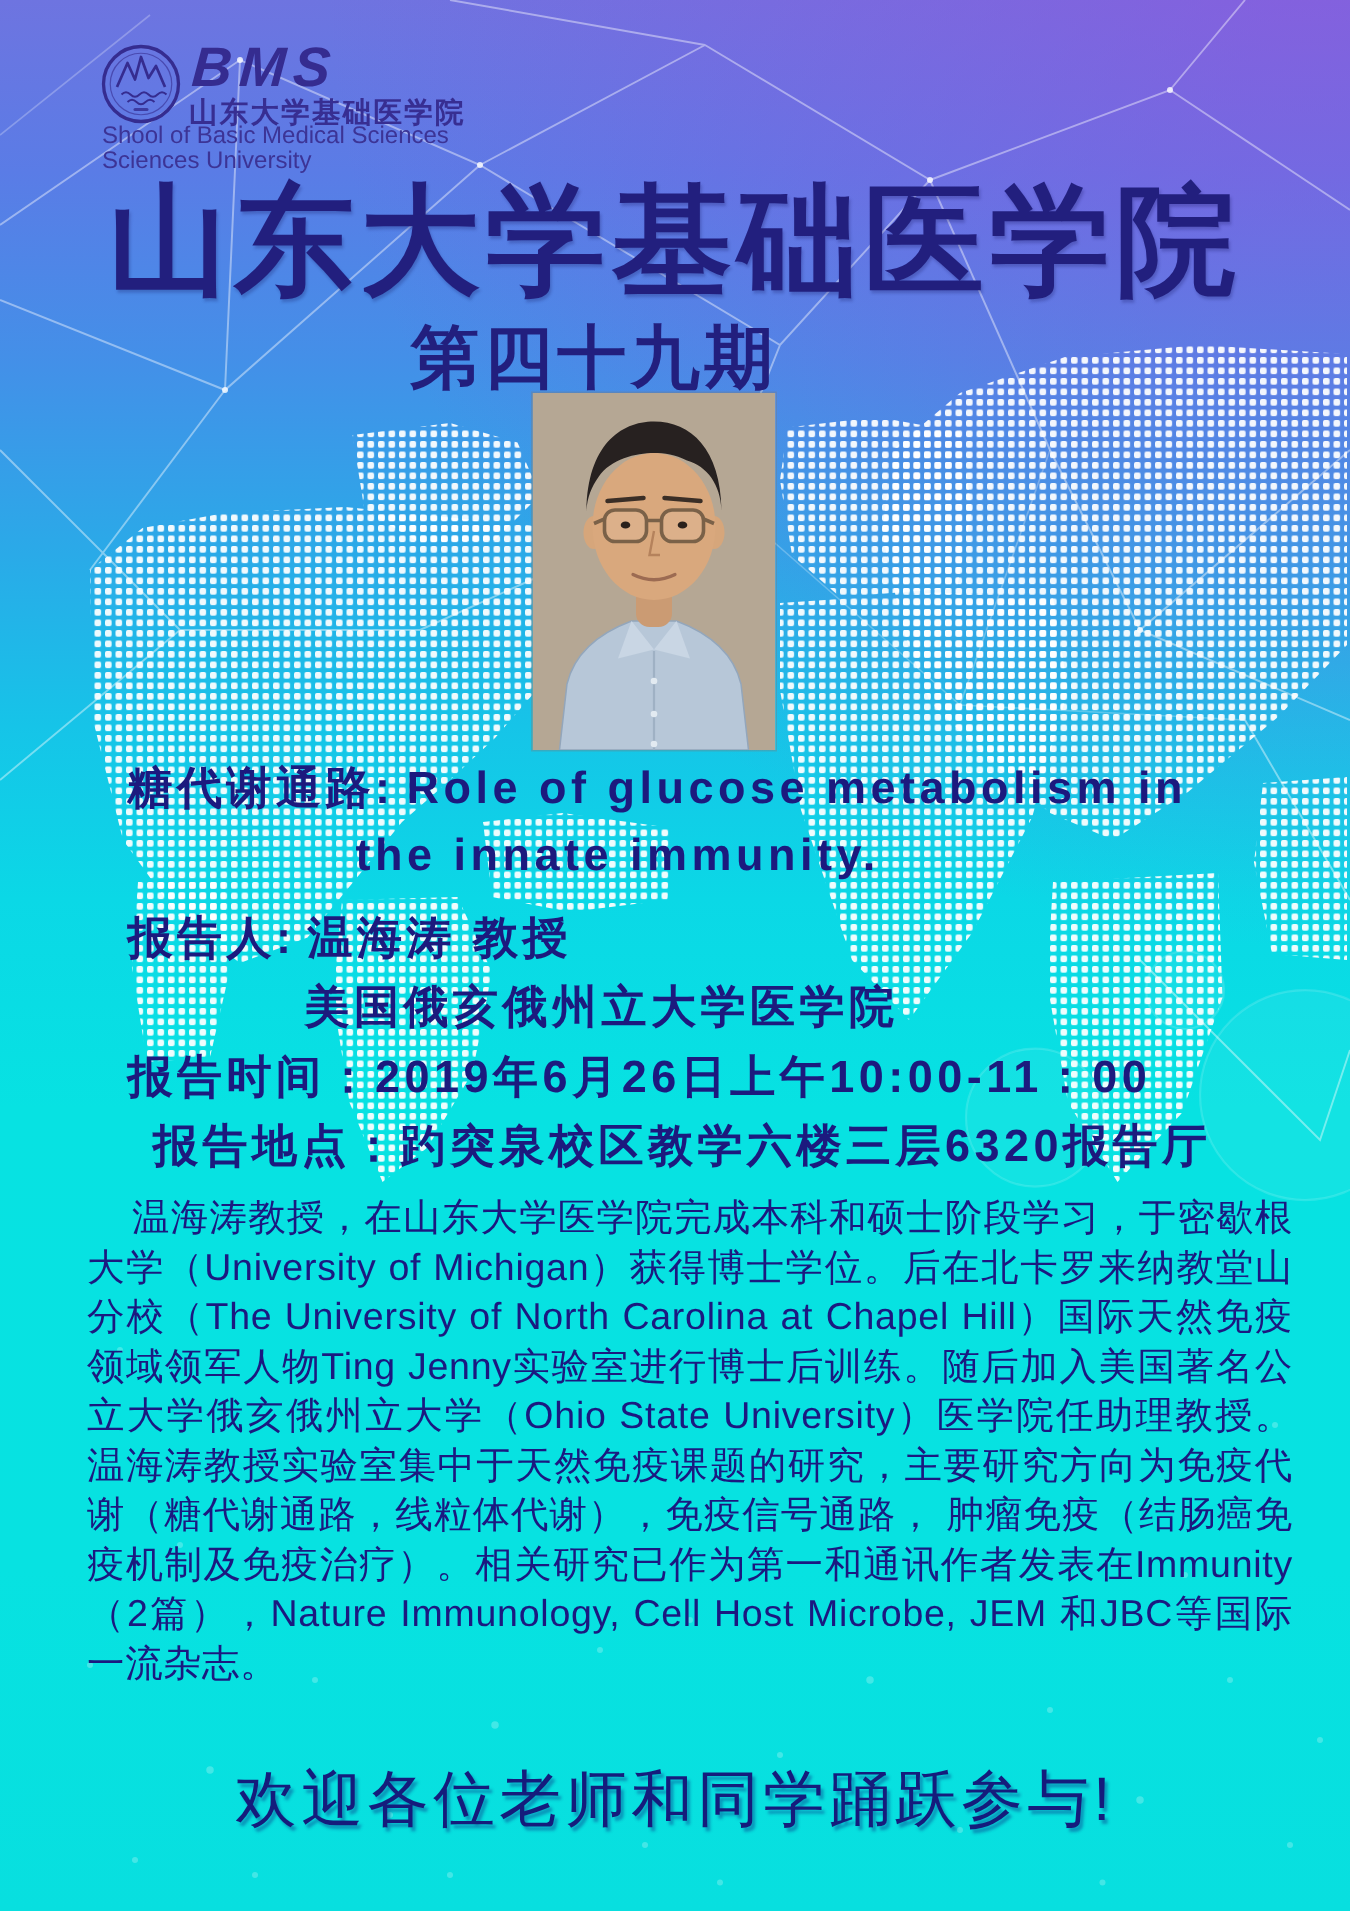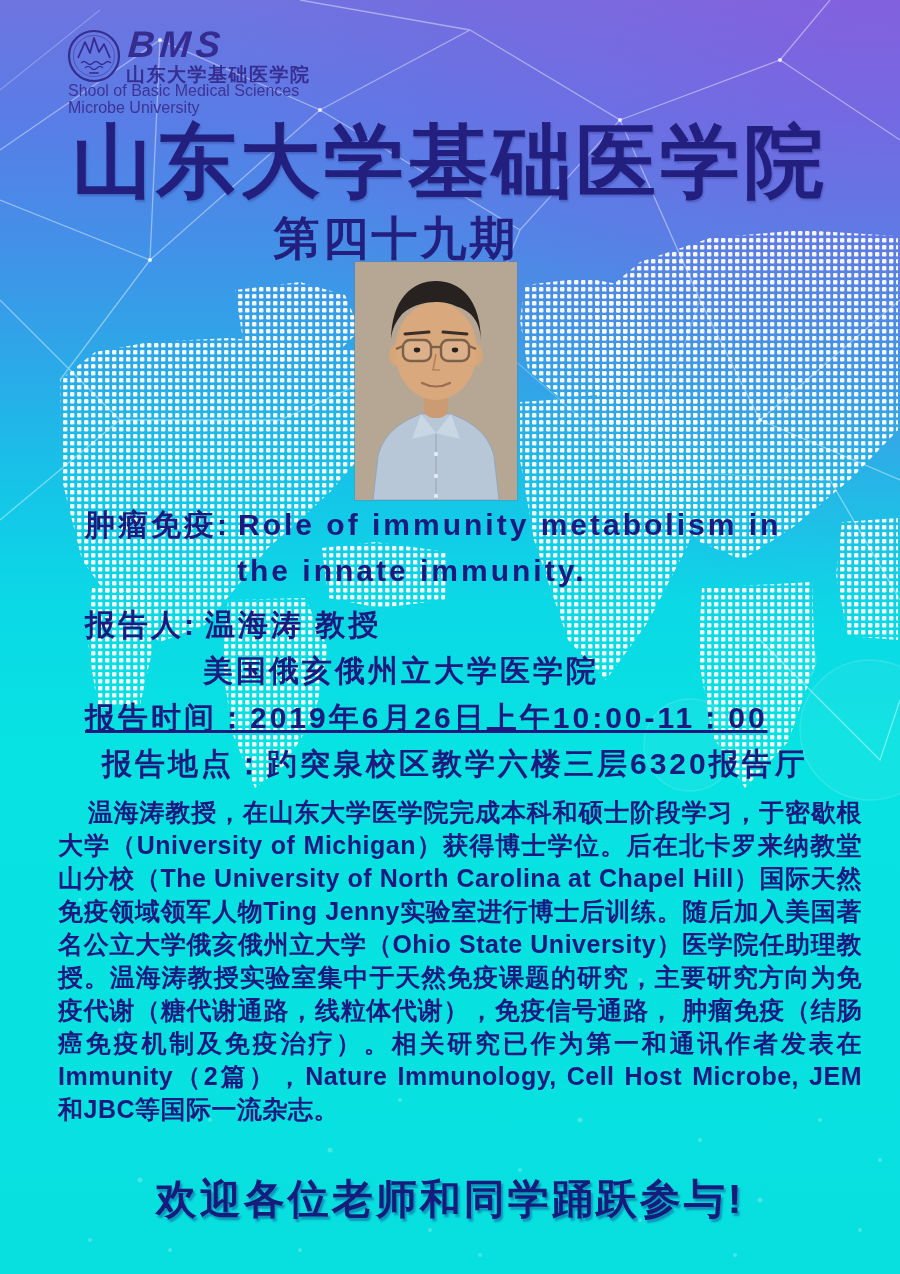--- a/index.html
+++ b/index.html
@@ -52,36 +52,36 @@
            z-index: 2; box-shadow: 0 0 0 1px rgba(120,120,120,0.35); }
 
   
   .details { position: absolute; left: 85px; top: 505px; width: 800px; z-index: 3;
              color: #1c1a7e; font-weight: bold; font-size: 30px; letter-spacing: 3px; }
   .details .row { white-space: nowrap; }
   .r1 { position: absolute; left: 0;   top: 0;   }
   .r2 { position: absolute; left: 152px; top: 49px; }
   .r3 { position: absolute; left: 0;   top: 100px; }
   .r4 { position: absolute; left: 118px; top: 146px; }
-  .r5 { position: absolute; left: 0;   top: 193px; text-decoration: underline; }
+  .r5 { position: absolute; left: 0;   top: 193px; }
   .r6 { position: absolute; left: 17px;   top: 239px; }
   .lbl { margin-right: 8px; }
 
   
   .bio {
     position: absolute; left: 58px; top: 796px; width: 804px; z-index: 3;
-    font-size: 25px; font-weight: bold; color: #1b1980;
+    font-size: 25px; font-weight: normal; color: #1b1980;
     line-height: 33px; letter-spacing: 0.5px;
     text-indent: 1.2em; text-align: justify;
   }
 
   
   .footer {
     position: absolute; left: 0; top: 1172px; width: 900px; z-index: 3;
-    text-align: center; font-size: 41px; font-weight: 700;
+    text-align: center; font-size: 41px; font-weight: 400;
     letter-spacing: 3px; color: #151c7c;
     text-shadow: 2px 3px 2px rgba(10,60,140,0.45);
   }
 </style>
 </head>
 <body>
 
 <div class="poster">
 
   <svg class="decor" width="900" height="1274" viewBox="0 0 900 1274">
@@ -159,21 +159,21 @@
       <circle cx="28" cy="30" r="20.5" fill="none" stroke="#352c90" stroke-width="0.8" opacity="0.6"></circle>
       <path d="M12,32 L19,16 L24,27 L28,12 L33,26 L38,18 L44,32" fill="none" stroke="#352c90" stroke-width="1.8" stroke-linejoin="round"></path>
       <path d="M15,37 q3,-3 6,0 q3,3 6,0 q3,-3 6,0 q3,3 6,0 q3,-3 6,0" fill="none" stroke="#352c90" stroke-width="1.3"></path>
       <path d="M19,42 q3,-3 6,0 q3,3 6,0 q3,-3 6,0" fill="none" stroke="#352c90" stroke-width="1.2"></path>
       <rect x="23" y="46" width="10" height="2" rx="1" fill="#352c90" opacity="0.8"></rect>
     </svg>
     <div class="bms">BMS</div>
     <div class="school-zh">山东大学基础医学院</div>
     <div class="school-en">
       <div>Shool of Basic Medical Sciences</div>
-      <div>Microbe University</div>
+      <div>Sciences University</div>
     </div>
   </div>
 
   <h1 class="title-main">山东大学基础医学院</h1>
   <div class="title-issue">第四十九期</div>
 
   <div class="photo">
     <svg width="162" height="238" viewBox="0 0 162 238">
       <rect width="162" height="238" fill="#b5a794"></rect>
       <rect width="162" height="238" fill="url(#mapdots)" opacity="0"></rect>
@@ -199,21 +199,21 @@
       </g>
       <ellipse cx="62" cy="88" rx="3.2" ry="2.4" fill="#2a211c"></ellipse>
       <ellipse cx="100" cy="88" rx="3.2" ry="2.4" fill="#2a211c"></ellipse>
       <path d="M81,92 L78,108 L85,108" fill="none" stroke="#b5825c" stroke-width="1.6"></path>
       <path d="M67,121 Q81,128 95,121" fill="none" stroke="#9c6b52" stroke-width="2.2" stroke-linecap="round"></path>
     </svg>
   </div>
 
   <div class="details">
     <div class="row r1">
-      <span class="lbl">肿瘤免疫:</span><span>Role of immunity metabolism in</span>
+      <span class="lbl">糖代谢通路:</span><span>Role of glucose metabolism in</span>
     </div>
     <div class="row r2">the innate immunity.</div>
     <div class="row r3">
       <span class="lbl">报告人:</span><span>温海涛 教授</span>
     </div>
     <div class="row r4">美国俄亥俄州立大学医学院</div>
     <div class="row r5">
       <span>报告时间：</span><span>2019年6月26日上午10:00-11：00</span>
     </div>
     <div class="row r6">

